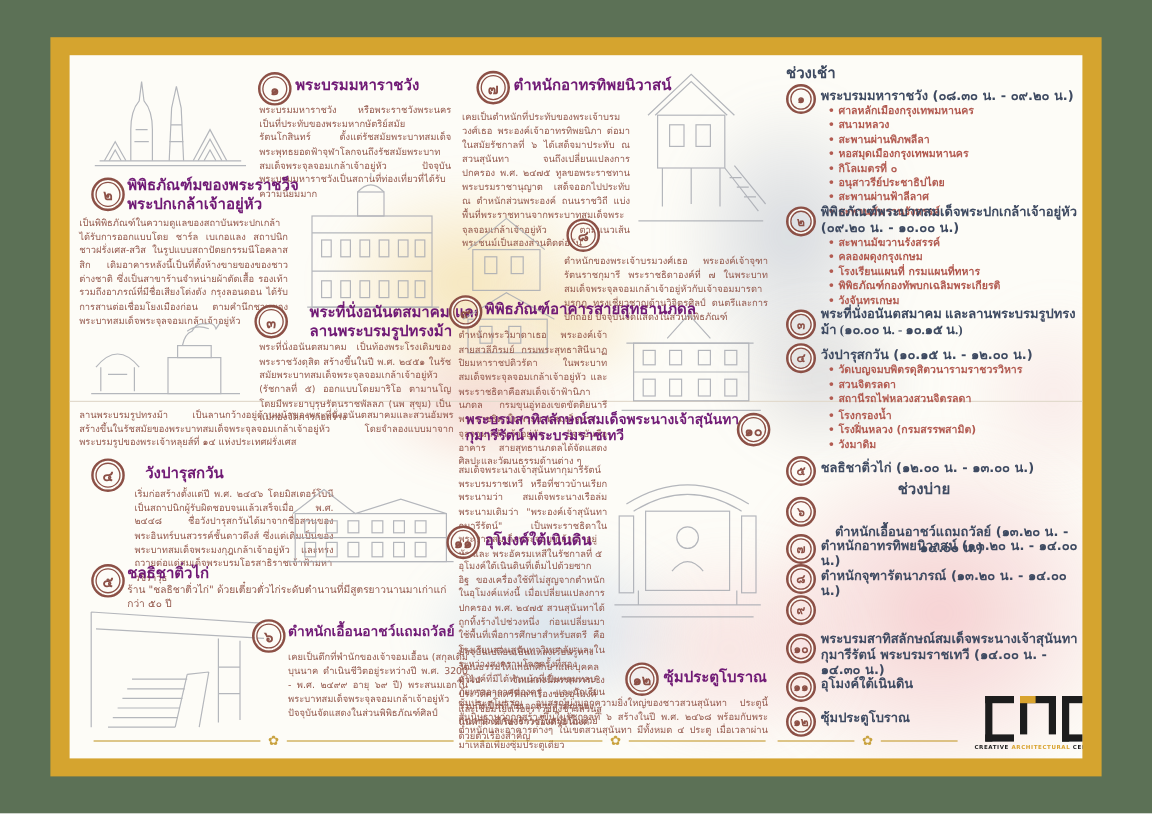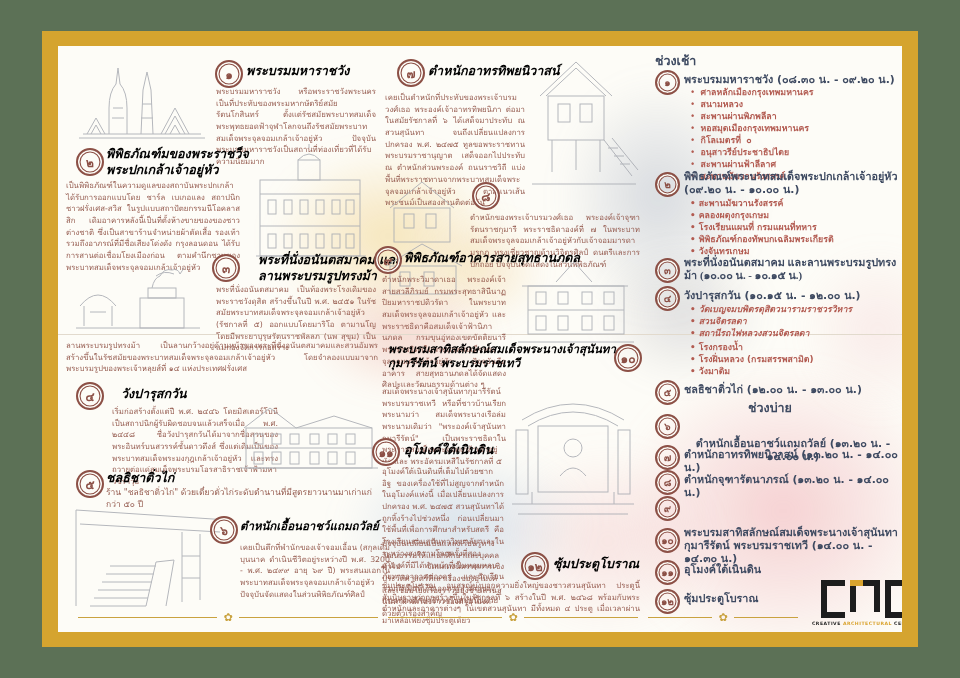--- a/index.html
+++ b/index.html
@@ -9,21 +9,21 @@
   #goldframe{left:42px;top:31px;width:876px;height:616px;background:#d5a42f;}
   #paper{left:58px;top:46px;width:844px;height:586px;background:#fdfcf7;overflow:hidden;}
   .wash{border-radius:50%;filter:blur(14px);}
   .foldline{left:0;width:844px;height:1px;background:#e2dacd;}
   
   .badge{border:2px solid #8c5046;border-radius:50%;color:#8c5046;font-weight:bold;
          display:flex;align-items:center;justify-content:center;background:transparent;
          box-shadow:inset 0 0 0 1.5px #fdfcf7, inset 0 0 0 2.6px #8c5046;}
   .badge.big{width:24px;height:24px;font-size:12px;}
   .badge.sm{width:21px;height:21px;font-size:10px;}
-  .h1{font-weight:bold;color:#000000;font-size:12.5px;line-height:1.25;font-style:italic;}
+  .h1{font-weight:bold;color:#701a75;font-size:12.5px;line-height:1.25;}
   .body{font-size:7.8px;color:#93584c;line-height:1.5;text-align:justify;}
   .sub{font-size:8.5px;color:#93584c;line-height:1.4;}
   .sec{font-weight:bold;color:#3e4a61;font-size:12.5px;}
   .sch-t{font-weight:bold;color:#3e4a61;font-size:10.8px;line-height:1.22;}
   ul.sch-b{margin:0;padding:0;list-style:none;}
   ul.sch-b li{font-size:8.8px;color:#b25b51;line-height:1.2;margin:0 0 1.5px 0;font-weight:bold;}
   ul.sch-b li::before{content:"\2022  ";color:#b25b51;}
   .orn{display:flex;align-items:center;color:#c9a23f;}
   .orn .ln{flex:1;height:1px;background:#c9a23f;}
   .orn .fl{padding:0 6px;font-size:11px;line-height:1;}
@@ -221,21 +221,21 @@
     <div class="abs orn" style="left:330px;top:566px;width:250px;">
       <span class="ln"></span>
         <span class="fl">✿</span>
         <span class="ln"></span>
     </div>
 
     <div class="abs sec" style="left:597px;top:5px;width:230px;text-align:left;">ช่วงเช้า</div>
 
     <div class="abs badge sm" style="left:597px;top:24px;">๑</div>
     <div class="abs sch-t" style="left:626px;top:27px;width:218px;">พระบรมมหาราชวัง (๐๘.๓๐ น. - ๐๙.๒๐ น.)</div>
-    <ul class="abs sch-b" style="left:632px;top:42px;width:212px;font-family:Liberation Mono, monospace;">
+    <ul class="abs sch-b" style="left:632px;top:42px;width:212px;">
       <li>ศาลหลักเมืองกรุงเทพมหานคร</li>
       <li>สนามหลวง</li>
       <li>สะพานผ่านพิภพลีลา</li>
       <li>หอสมุดเมืองกรุงเทพมหานคร</li>
       <li>กิโลเมตรที่ ๐</li>
       <li>อนุสาวรีย์ประชาธิปไตย</li>
       <li>สะพานผ่านฟ้าลีลาศ</li>
       <li>สะพานมัฆวานรังสรรค์</li>
     </ul>
 
@@ -247,21 +247,21 @@
       <li>โรงเรียนแผนที่ กรมแผนที่ทหาร</li>
       <li>พิพิธภัณฑ์กองทัพบกเฉลิมพระเกียรติ</li>
       <li>วังจันทรเกษม</li>
     </ul>
 
     <div class="abs badge sm" style="left:597px;top:212px;">๓</div>
     <div class="abs sch-t" style="left:626px;top:210px;width:218px;font-family:Liberation Serif, serif;">พระที่นั่งอนันตสมาคม และลานพระบรมรูปทรงม้า (๑๐.๐๐ น. - ๑๐.๑๕ น.)</div>
 
     <div class="abs badge sm" style="left:597px;top:240px;">๔</div>
     <div class="abs sch-t" style="left:626px;top:243px;width:218px;">วังปารุสกวัน (๑๐.๑๕ น. - ๑๒.๐๐ น.)</div>
-    <ul class="abs sch-b" style="left:632px;top:258px;width:212px;font-style:italic;">
+    <ul class="abs sch-b" style="left:632px;top:258px;width:212px;">
       <li>วัดเบญจมบพิตรดุสิตวนารามราชวรวิหาร</li>
       <li>สวนจิตรลดา</li>
       <li>สถานีรถไฟหลวงสวนจิตรลดา</li>
     </ul>
     <ul class="abs sch-b" style="left:632px;top:296px;width:212px;">
       <li>โรงกรองน้ำ</li>
       <li>โรงฝิ่นหลวง (กรมสรรพสามิต)</li>
       <li>วังมาดิม</li>
     </ul>
 

